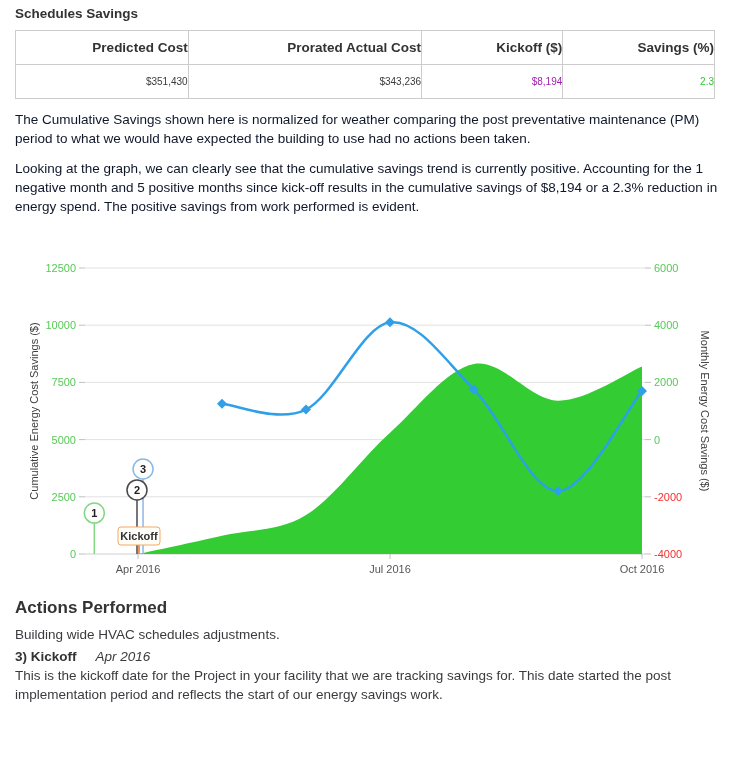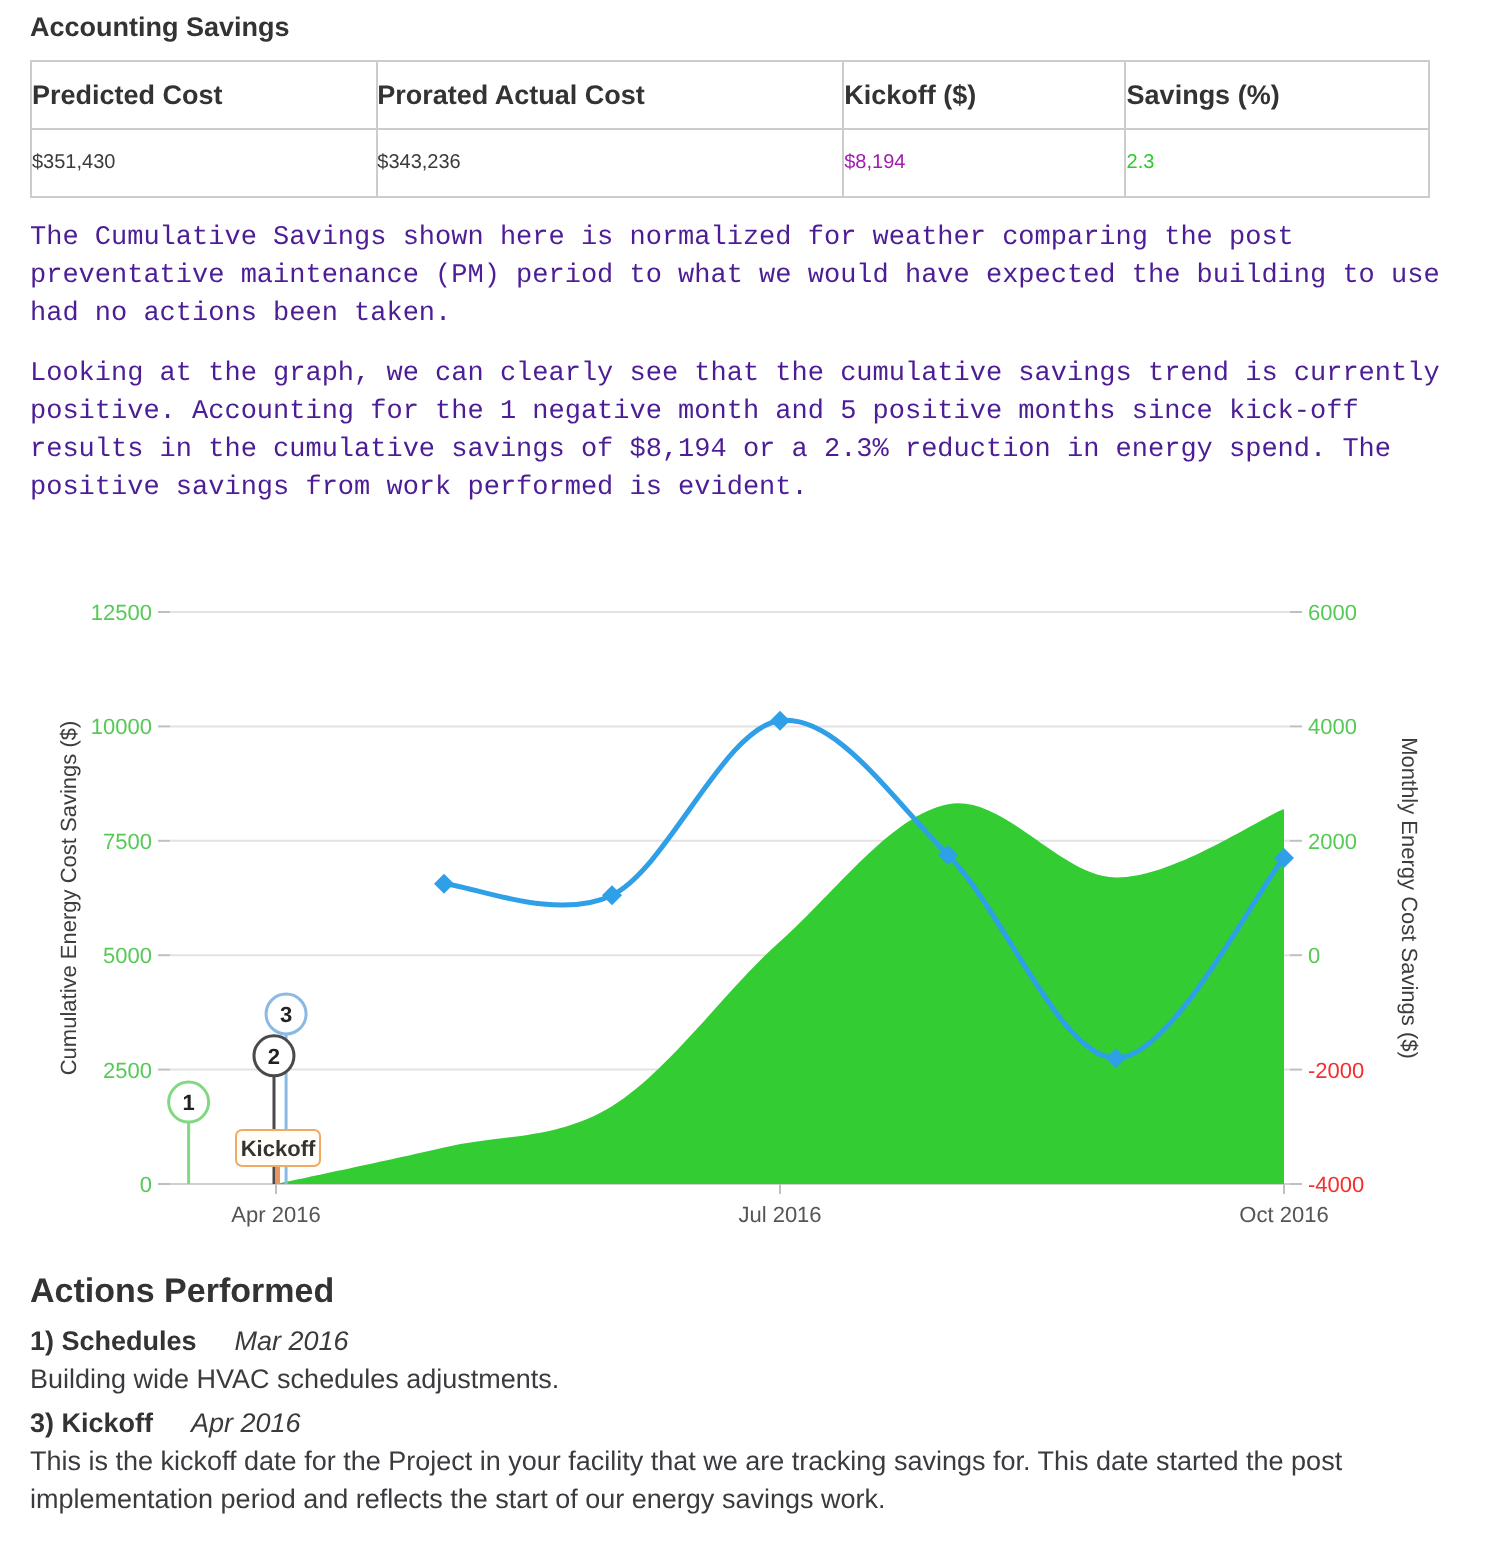--- a/index.html
+++ b/index.html
@@ -1,38 +1,38 @@
 <!DOCTYPE html>
 <html><head>
 <meta charset="utf-8">
 <style>
   html,body{margin:0;padding:0;background:#ffffff;}
   body{width:743px;font-family:"Liberation Sans",sans-serif;color:#3b3b3f;}
   .page{width:743px;}
   .title{font-size:13.5px;font-weight:bold;color:#333;margin:6px 0 9px 15px;}
   table.savings{border-collapse:collapse;margin:0 0 0 15px;width:700px;table-layout:fixed;}
-  table.savings th, table.savings td{border:1px solid #cccccc;height:33px;text-align:left;padding:0;}
+  table.savings th, table.savings td{border:1px solid #cccccc;height:33px;text-align:right;padding:0;}
   table.savings th{font-size:13.5px;font-weight:bold;color:#333;}
   table.savings td{font-size:10px;}
-  p.para{margin:11px 15px 0 15px;width:708px;font-size:13.5px;line-height:19px;color:#4c1d95;font-family:Liberation Mono, monospace;}
+  p.para{margin:11px 15px 0 15px;width:708px;font-size:13.5px;line-height:19px;color:#0f172a;}
   .chart-wrap{margin-top:26px;}
   #chart-svg{display:block;}
   #chart-svg text{font-family:"Liberation Sans",sans-serif;font-size:11px;}
   .actions-title{font-size:17px;font-weight:bold;color:#333;margin:8px 0 7px 15px;}
   .action-head{margin:3px 15px 0 15px;font-size:13.5px;}
   .action-label{font-weight:bold;color:#333;}
   .action-date{font-style:italic;margin-left:19px;color:#3b3b3f;}
   .action-desc{margin:2px 15px 5px 15px;width:708px;font-size:13.5px;line-height:19px;color:#3b3b3f;}
 </style>
 </head>
 <body>
 
 <div class="page">
 
-  <div class="title">Accounting Savings</div>
+  <div class="title">Schedules Savings</div>
 
   <table class="savings">
     <colgroup>
       <col style="width:24.7%">
         <col style="width:33.4%">
         <col style="width:20.2%">
         <col style="width:21.7%">
     </colgroup>
     <thead>
         <tr id="table-head-row">
@@ -113,19 +113,18 @@
         <path d="M474 142.55 L479 147.55 L474 152.55 L469 147.55 Z" fill="#2f9fe8"></path>
         <path d="M558 244.07999999999998 L563 249.07999999999998 L558 254.07999999999998 L553 249.07999999999998 Z" fill="#2f9fe8"></path>
         <path d="M642 143.98000000000002 L647 148.98000000000002 L642 153.98000000000002 L637 148.98000000000002 Z" fill="#2f9fe8"></path>
         <text x="0" y="0" text-anchor="middle" fill="#3d3d3d" font-size="11.5px" transform="translate(38 169) rotate(-90)">Cumulative Energy Cost Savings ($)</text>
         <text x="0" y="0" text-anchor="middle" fill="#3d3d3d" font-size="11.5px" transform="translate(701 169) rotate(90)">Monthly Energy Cost Savings ($)</text>
       </svg>
   </div>
 
   <div class="actions-title">Actions Performed</div>
   <div id="actions-list">
-      <div class="action-head"><span class="action-label">1) Schedules</span><span class="action-date">Mar 2016</span></div>
       <p class="action-desc">Building wide HVAC schedules adjustments.</p>
       <div class="action-head"><span class="action-label">3) Kickoff</span><span class="action-date">Apr 2016</span></div>
       <p class="action-desc">This is the kickoff date for the Project in your facility that we are tracking savings for. This date started the post implementation period and reflects the start of our energy savings work.</p>
     </div>
 
 </div>
 
 </body></html>

